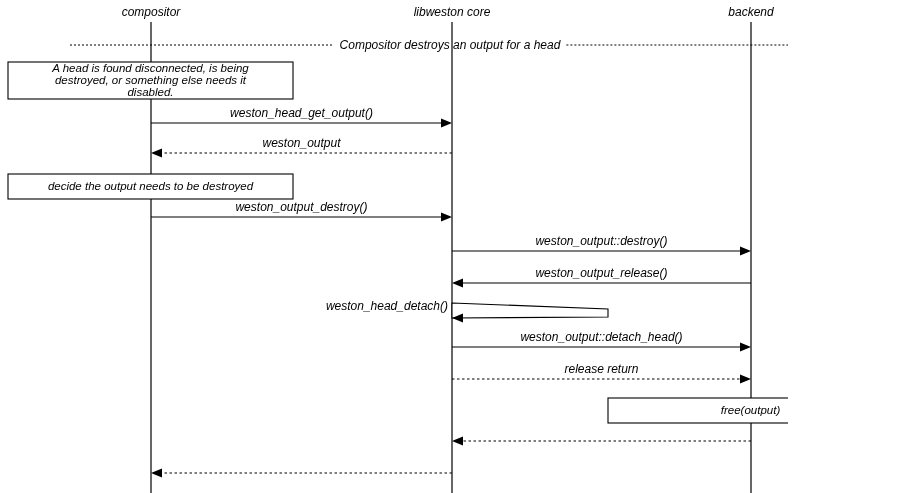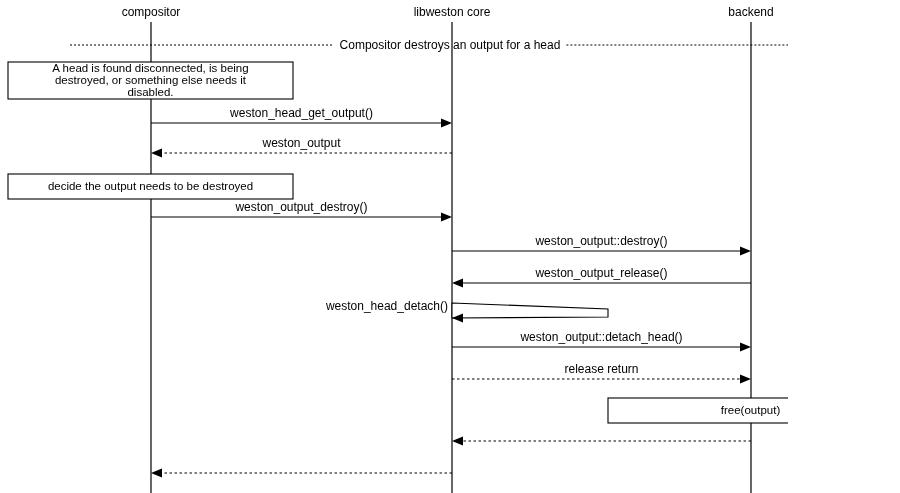--- a/index.html
+++ b/index.html
@@ -8,20 +8,21 @@
     padding: 0;
     background: #ffffff;
   }
   #canvas {
     position: relative;
     width: 788px;
     height: 493px;
     background: #ffffff;
     font-family: "Liberation Sans", sans-serif;
     overflow: hidden;
+    font-style: italic;
   }
   svg#diagram {
     position: absolute;
     left: 0;
     top: 0;
     width: 900px;
     height: 493px;
   }
   .lifeline-label {
     font-family: "Liberation Sans", sans-serif;

